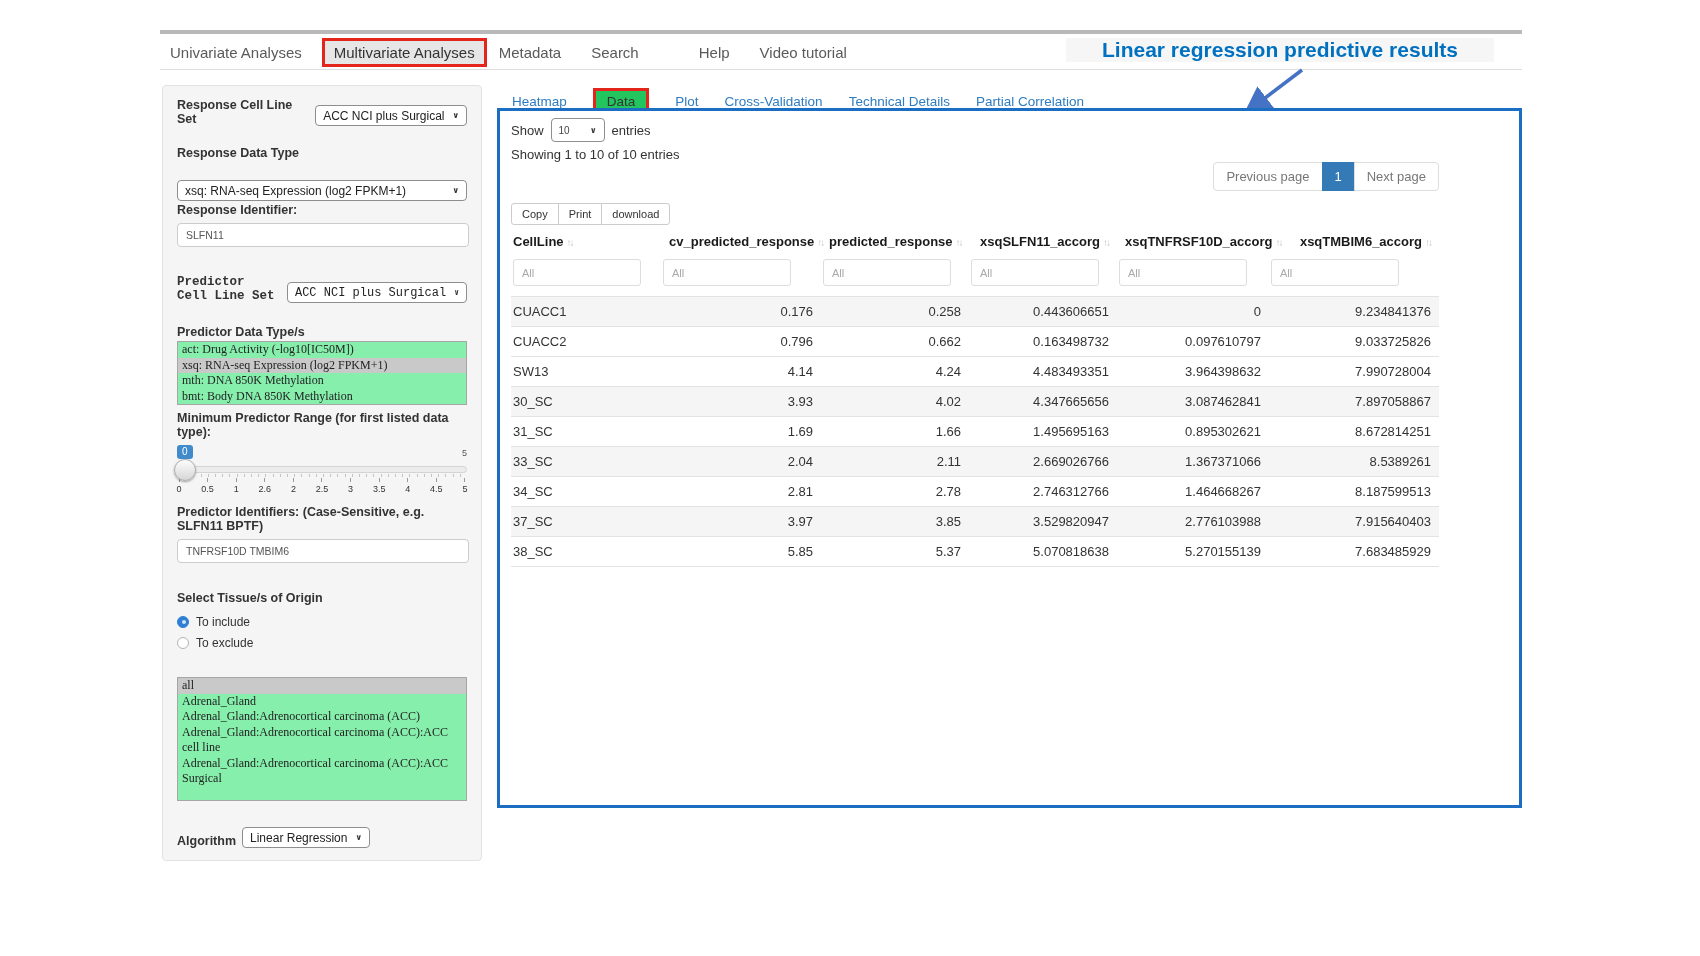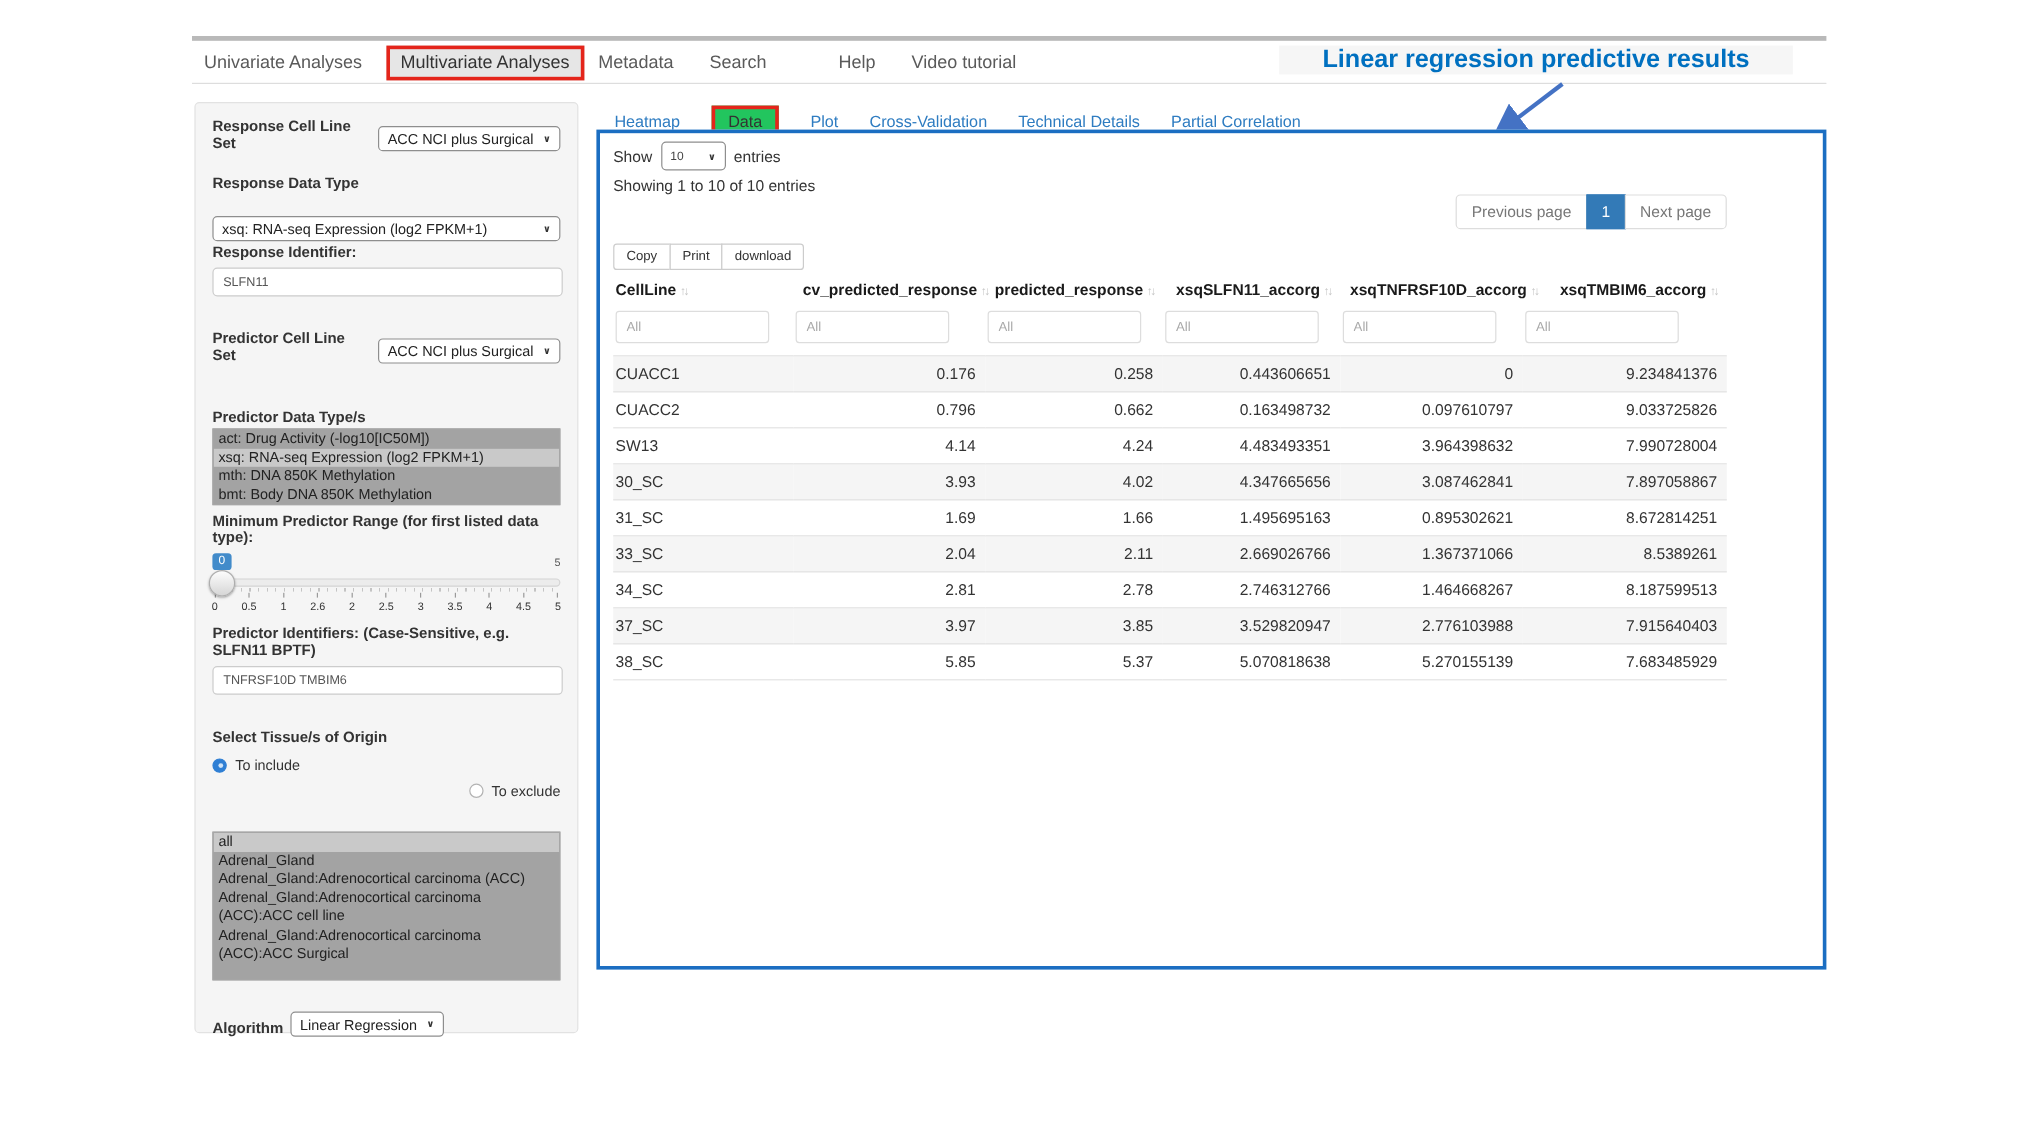--- a/index.html
+++ b/index.html
@@ -17,21 +17,21 @@
   .arrow-svg { position:absolute; left:1236px; top:66px; }
 
   
   .sidebar { position:absolute; left:162px; top:85px; width:320px; height:776px; background:#f5f5f5; border:1px solid #e2e2e2; border-radius:4px; padding:12px 14px; }
   .sb-label { font-size:12.5px; font-weight:700; color:#333; }
   .inline-row { display:flex; align-items:flex-end; gap:6px; }
   .fake-select { display:inline-flex; align-items:center; justify-content:space-between; gap:8px; background:#fff; border:1px solid #8e8e8e; border-radius:4px; font-size:12px; color:#222; padding:2px 7px; height:21px; cursor:default; white-space:nowrap; }
   .fake-select .caret { font-size:8px; color:#333; font-weight:700; }
   .fake-select.full { width:100%; }
   .text-input { width:292px; height:24px; border:1px solid #ccc; border-radius:4px; background:#fff; font-size:10.5px; color:#555; padding:0 8px; font-family:"Liberation Sans","DejaVu Sans",sans-serif; }
-  .listbox { background:#a3a3a3; border:1px solid #a6a6a6; font-size:12px; color:#222; overflow:hidden; }
+  .listbox { background:#86efac; border:1px solid #a6a6a6; font-size:12px; color:#222; overflow:hidden;font-family:Liberation Serif, serif; }
   .listbox .opt { padding:0 4px; line-height:15.5px; cursor:default; }
   .listbox .opt.selected { background:#c9c9c9; }
 
   
   .slider { position:relative; height:52px; margin:6px 0 8px 0; }
   .slider-badge { position:absolute; left:0; top:0; background:#428bca; color:#fff; font-size:10px; height:14px; line-height:14px; padding:0 5px; border-radius:3px; z-index:2; }
   .slider-max { position:absolute; right:0; top:3px; font-size:9px; color:#555; }
   .slider-track { position:absolute; left:0; right:0; top:21px; height:7px; background:#ececec; border:1px solid #d4d4d4; border-radius:4px; }
   .slider-handle { position:absolute; left:-3px; top:14px; width:22px; height:22px; border-radius:50%; background:linear-gradient(#fdfdfd,#d6d6d6); border:1px solid #aeaeae; box-shadow:0 1px 2px rgba(0,0,0,.35); cursor:pointer; z-index:1; }
   .slider-minor { position:absolute; left:2px; right:2px; top:29px; height:3px; background:repeating-linear-gradient(90deg,#c4c4c4 0 1px,transparent 1px 7.2px); }
@@ -77,21 +77,21 @@
   .data-table th:nth-child(5){width:152px;} .data-table th:nth-child(6){width:170px;}
   .sort-icon { color:#c5c5c5; font-size:10px; letter-spacing:-2px; margin-left:3px; }
   .filter-row td { padding:4px 8px 10px 2px; }
   .filter { width:128px; height:27px; border:1px solid #ddd; border-radius:3px; padding:0 8px; font-size:11px; color:#555; font-family:inherit; }
   .filter::placeholder { color:#a9a9a9; }
   .data-table tbody td { font-size:13px; color:#333; padding:7px 8px; text-align:right; border-top:1px solid #e3e3e3; }
   .data-table tbody td.left { text-align:left; padding-left:2px; }
   .data-table tbody tr:last-child td { border-bottom:1px solid #e3e3e3; }
   .data-table tbody tr.odd { background:#f5f5f5; }
 
-  .mb2{margin-bottom:2px;} .mb4{margin-bottom:20px;} .mb6{margin-bottom:6px;} .mb20{margin-bottom:20px;} .mb22{margin-bottom:38px;} .mb24{margin-bottom:24px;justify-content:flex-end;}
+  .mb2{margin-bottom:2px;} .mb4{margin-bottom:20px;} .mb6{margin-bottom:6px;} .mb20{margin-bottom:20px;} .mb22{margin-bottom:22px;font-family:Liberation Mono, monospace;} .mb24{margin-bottom:24px;}
   .mb26{margin-bottom:26px;} .mb28{margin-bottom:28px;}
 </style>
 </head>
 <body>
 
 <div class="top-strip"></div>
 
 <div class="top-nav">
     <div class="nav-item">Univariate Analyses</div>
     <div class="nav-item boxed">Multivariate Analyses</div>

